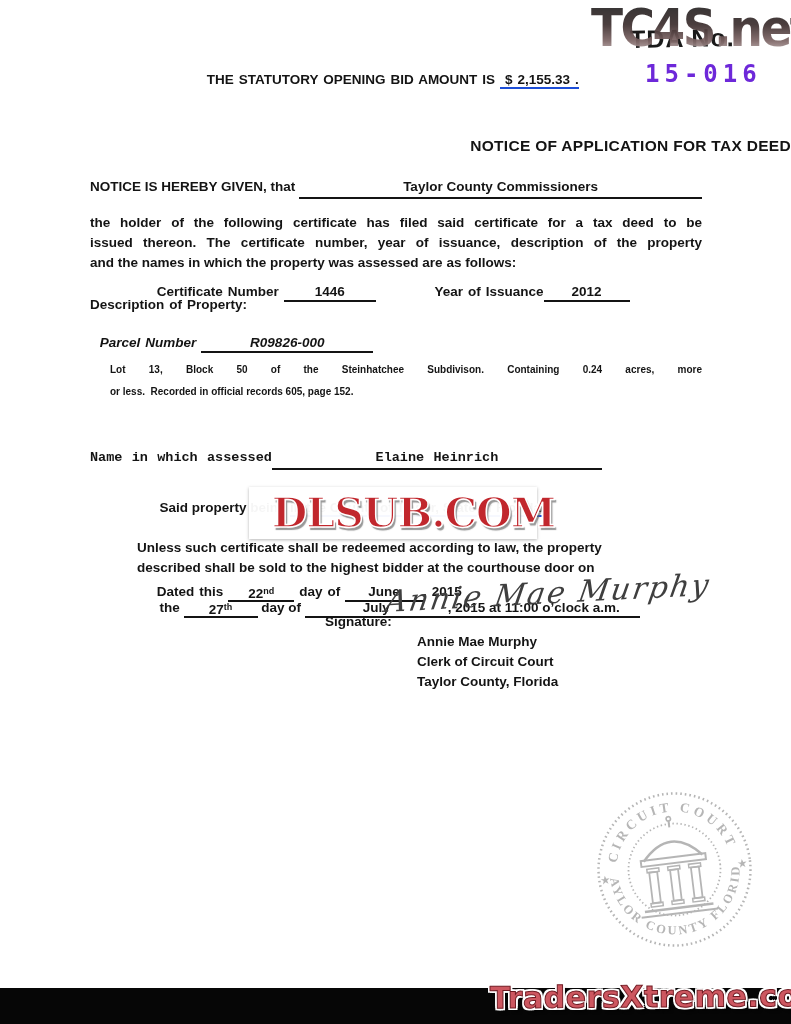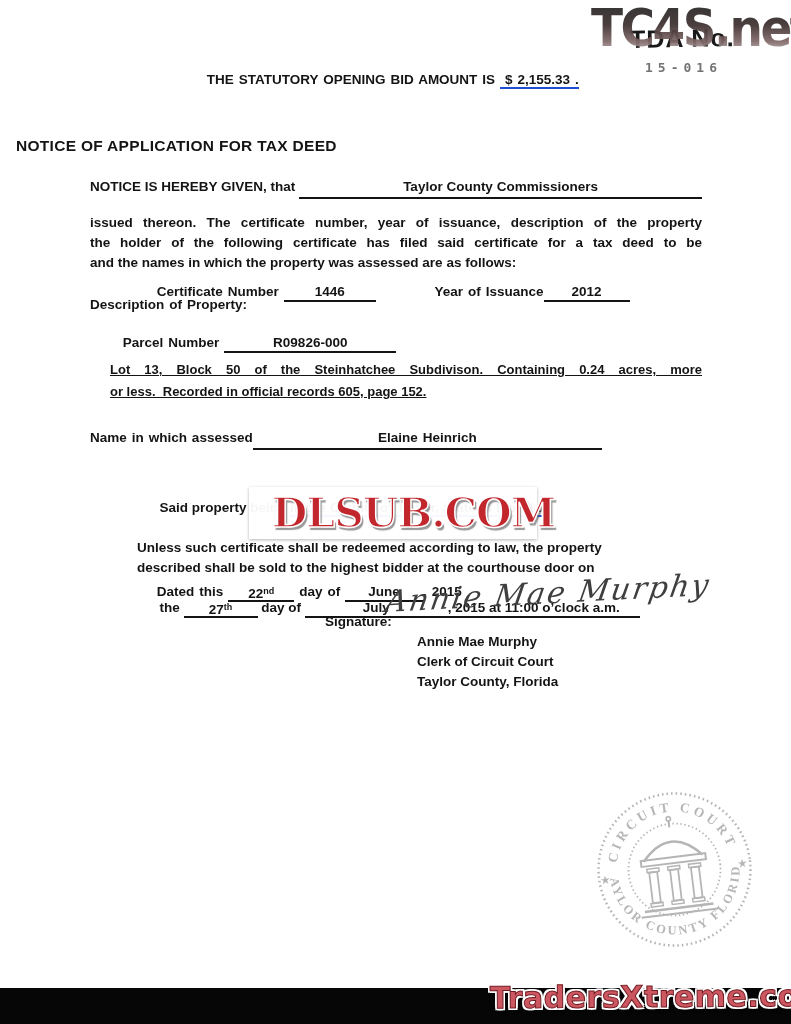--- a/index.html
+++ b/index.html
@@ -18,53 +18,53 @@
     text-align:center; vertical-align:bottom; height:17px; line-height:17px;
   }
   .blank.flex { flex:1; margin-bottom:14px; height:auto; line-height:inherit; }
   .w92 { width:92px; } .w86 { width:86px; } .w172 { width:172px; }
   .w74 { width:74px; } .w143 { width:143px; } .w66 { width:66px; }
   .w78 { width:78px; }
   sup { font-size:9px; vertical-align:4px; }
 
   .bid-line { left:187px; top:50px; }
   .title {
-    left:16px; right:0; top:137px; text-align:left;
+    left:8px; right:0; top:137px; text-align:right;
     font-size:15.5px; letter-spacing:.3px; position:absolute; white-space:pre;
   }
 
   
   .tda-label {
     left:630px; top:24px; font-size:25px; letter-spacing:1px;
     transform:rotate(-1deg); color:#1a1a1a; position:absolute;
   }
   .tda-number {
-    left:645px; top:60px; font-size:13px; letter-spacing:5px;
-    font-family:"DejaVu Sans Mono", monospace; color:#737373; position:absolute;text-align:right;
+    left:645px; top:60px; font-size:24px; letter-spacing:5px;
+    font-family:"DejaVu Sans Mono", monospace; color:#6d28d9; position:absolute;text-align:right;
   }
   .tc4s {
     left:591px; top:-2px; position:absolute;
     font-family:"DejaVu Sans", sans-serif; font-weight:bold;
     font-size:47px; letter-spacing:-2.5px; transform:scaleY(1.08); transform-origin:top left;
     background:linear-gradient(180deg,#232323 8%,#3c2e2e 45%,#7c6464 72%,#d6cccc 100%);
     -webkit-background-clip:text; background-clip:text; color:transparent;
     opacity:.92;
   }
 
   
   .p1 { left:90px; top:177px; width:612px; position:absolute; }
   .p1 > div { font-size:13.5px; line-height:20px; }
   .cert-left { left:137px; top:262px; }
   .cert-right { left:415px; top:262px; }
   .desc-label { left:90px; top:295px; }
-  .parcel-line { left:103px; top:313px; }
+  .parcel-line { left:80px; top:313px;font-style:italic; }
   .lot { left:110px; top:359px; width:592px; position:absolute; }
-  .lot > div { font-size:13px; line-height:22px;text-decoration:underline; }
+  .lot > div { font-size:10px; line-height:22px; }
   .lot .l2 { white-space:pre; }
-  .name-line { left:90px; top:428px; width:512px; }
+  .name-line { left:90px; top:448px; width:512px;font-family:Liberation Mono, monospace; }
   .said { left:137px; top:478px; position:absolute; }
   .said > div { font-size:13.5px; line-height:20px; white-space:pre; }
   .dated-line { left:137px; top:562px; }
   .sig-row { left:325px; top:612px; width:315px;gap:12px; }
   .cursive {
     left:383px; top:584px; position:absolute;
     font-family:"DejaVu Serif", serif; font-style:italic; font-weight:normal;
     font-size:30px; color:#3f3f3f; letter-spacing:2px; white-space:pre;
     transform:rotate(-3deg) skewX(-12deg); transform-origin:left bottom;
   }
@@ -119,22 +119,22 @@
     <span>THE STATUTORY OPENING BID AMOUNT IS </span><span class="ul"> $ 2,155.33 .</span>
   </div>
 
   <div class="title">NOTICE OF APPLICATION FOR TAX DEED</div>
 
   <div class="p1">
     <div class="flexline">
       <span style="white-space:pre">NOTICE IS HEREBY GIVEN, that </span>
       <span class="blank flex">Taylor County Commissioners</span>
     </div>
+    <div class="just">the holder of the following certificate has filed said certificate for a tax deed to be</div>
     <div class="just">issued thereon. The certificate number, year of issuance, description of the property</div>
-    <div class="just">the holder of the following certificate has filed said certificate for a tax deed to be</div>
     <div>and the names in which the property was assessed are as follows:</div>
   </div>
 
   <div class="line cert-left">
     <span>Certificate Number </span><span class="blank w92">1446</span>
   </div>
   <div class="line cert-right">
     <span>Year of Issuance</span><span class="blank w86">2012</span>
   </div>
 

